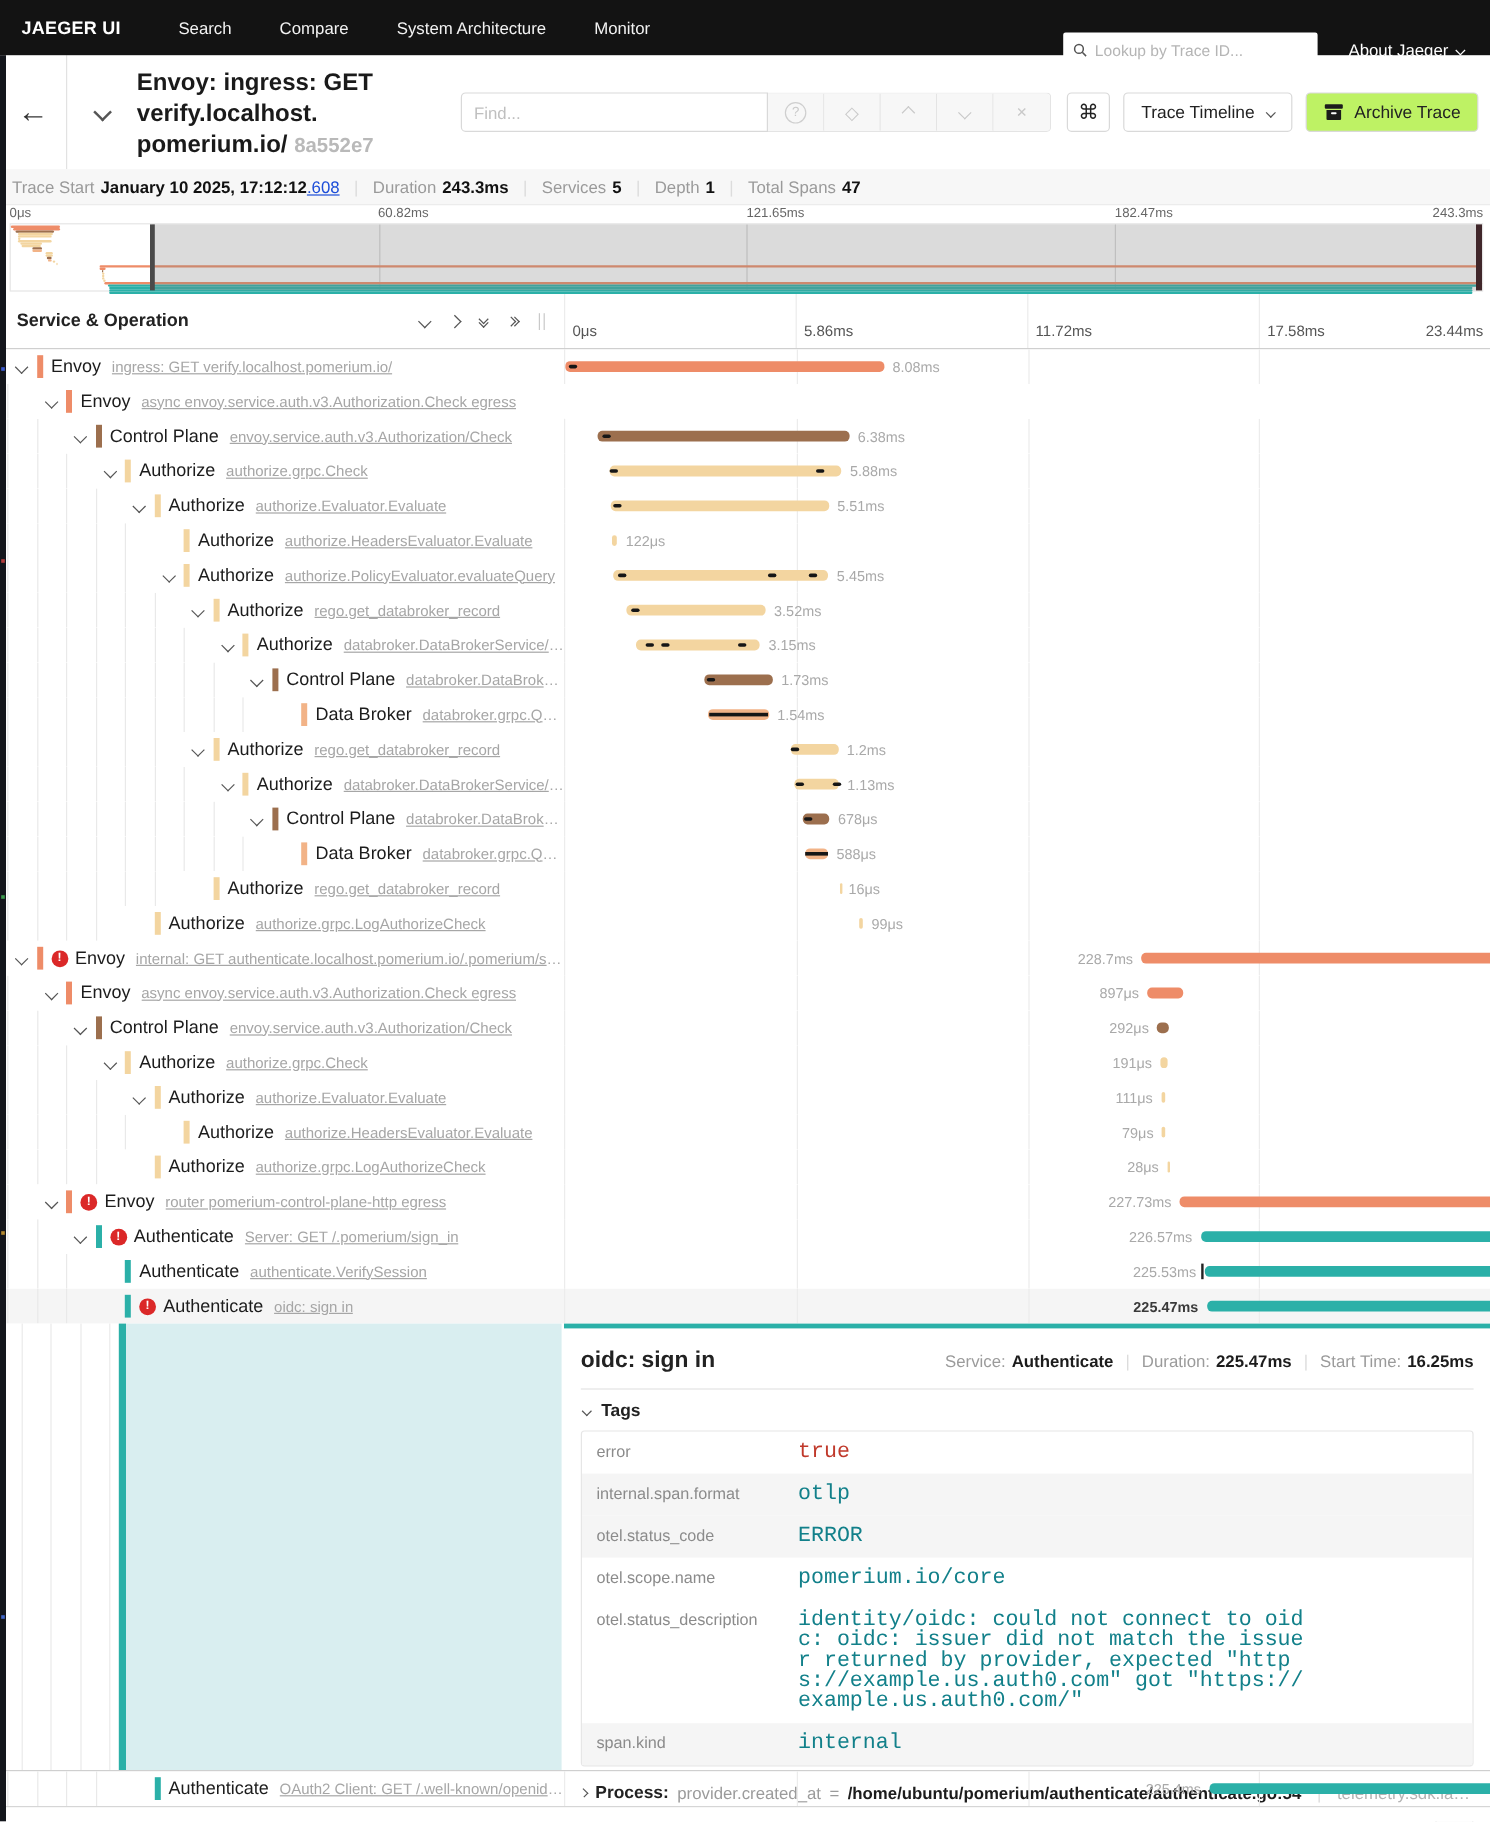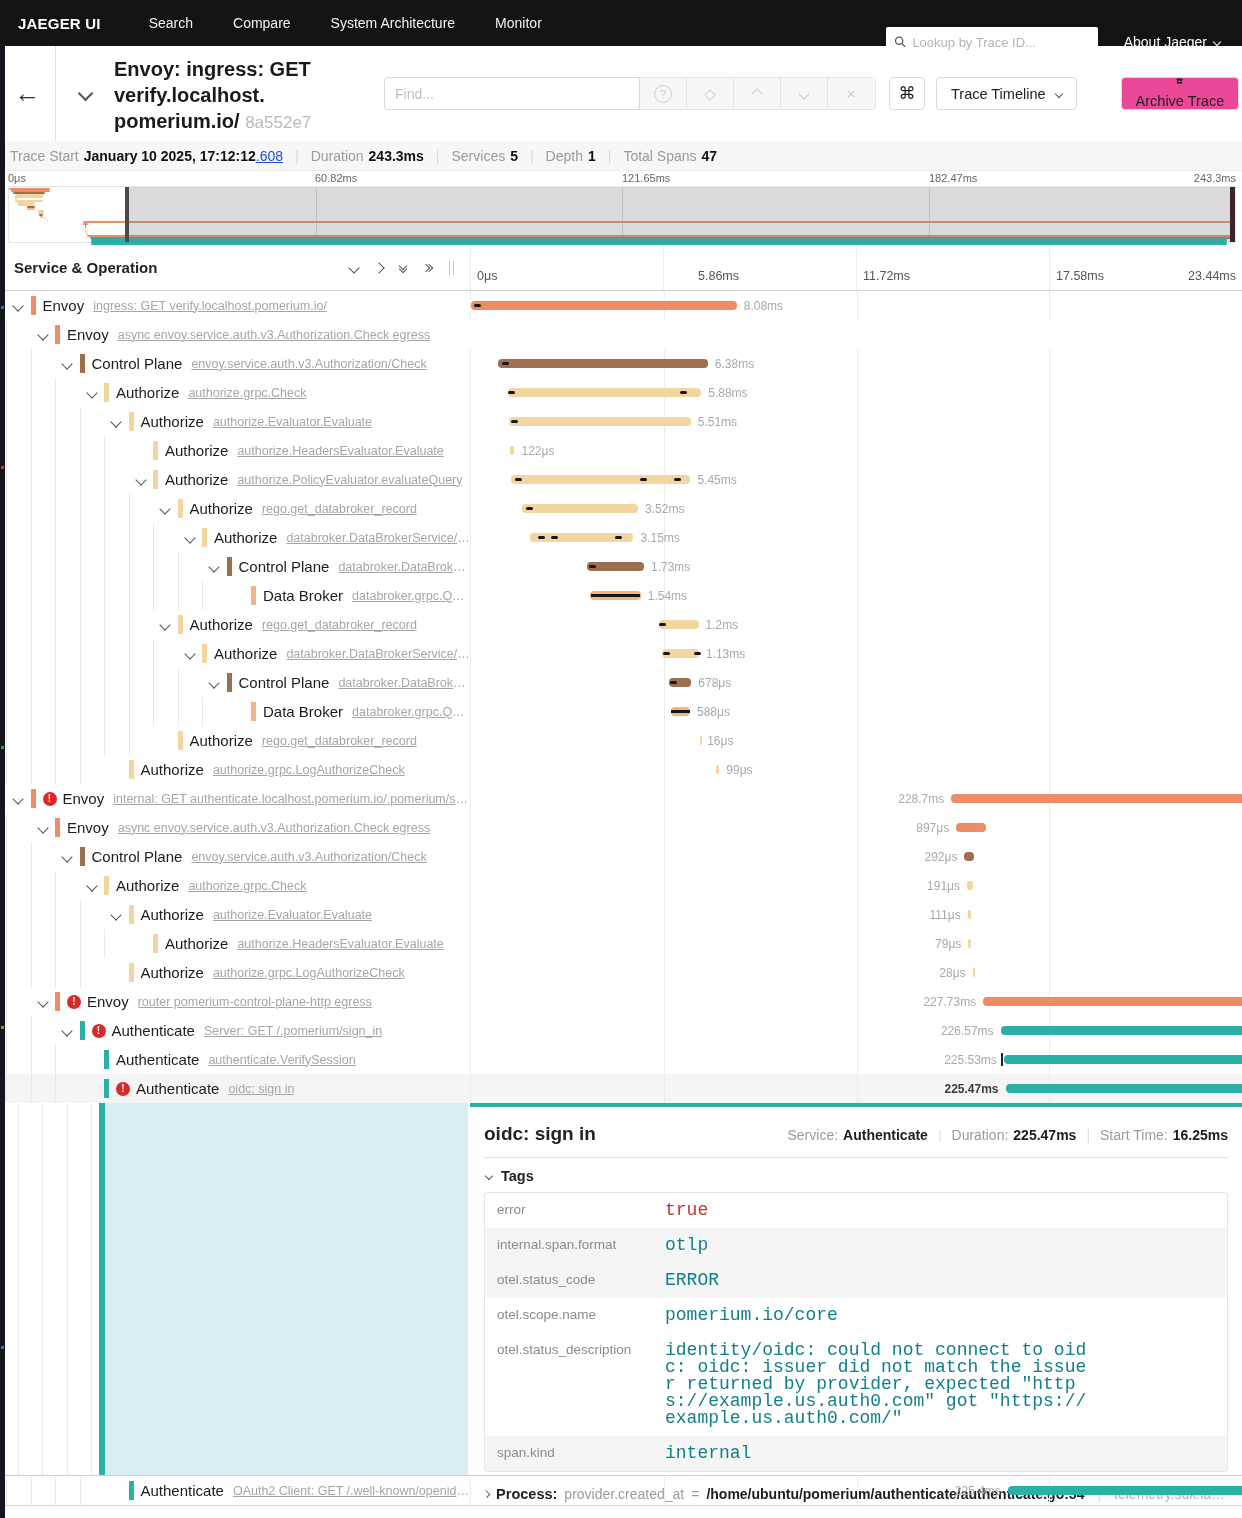--- a/index.html
+++ b/index.html
@@ -15,32 +15,32 @@
   .trace-lookup { width:212px; height:30px; background:#fff; border-radius:2px; display:flex; align-items:center; padding:0 8px; margin-right:26px; }
   .trace-lookup input { border:0; outline:0; font-size:13px; width:100%; color:#333; font-family:"Liberation Sans",sans-serif; }
   .trace-lookup input::placeholder { color:#b5b5b5; }
   .about { font-size:14px; margin-right:22px; display:flex; align-items:center; gap:7px; }
 
   
   .trace-header { position:absolute; left:0; top:46px; width:1242px; height:95px; background:#fff; display:flex; }
   .back-col { width:56px; border-right:1px solid #e2e2e2; display:flex; align-items:center; justify-content:center; font-size:26px; color:#333; }
   .collapser { width:58px; display:flex; align-items:center; justify-content:center; }
   .trace-title { width:268px; padding-top:10px; font-size:20px; font-weight:bold; color:#1a1a1a; line-height:26px; }
-  .trace-id { font-weight:normal; color:#b9b9b9; font-size:17px; }
+  .trace-id { font-weight:bold; color:#b9b9b9; font-size:17px; }
   .hdr-tools { display:flex; align-items:center; gap:0; padding-top:0; }
   .find-box { width:256px; height:33px; border:1px solid #d9d9d9; border-radius:4px 0 0 4px; display:flex; align-items:center; padding:0 10px; }
   .find-box input { border:0; outline:0; width:100%; font-size:14px; color:#333; font-family:"Liberation Sans",sans-serif;}
   .find-box input::placeholder { color:#bfbfbf; }
   .btn-group { display:flex; height:33px; border:1px solid #e4e4e4; border-left:0; border-radius:0 4px 4px 0; overflow:hidden; }
   .btn-cell { width:47px; background:#f7f7f7; border-right:1px solid #e4e4e4; display:flex; align-items:center; justify-content:center; color:#c9c9c9; font-size:15px; }
   .btn-cell:last-child { border-right:0; }
   .qmark { width:18px; height:18px; border:1.5px solid #cfcfcf; border-radius:50%; font-size:11px; display:flex; align-items:center; justify-content:center; }
   .kbd-btn { width:36px; height:33px; border:1px solid #d9d9d9; border-radius:4px; margin-left:13px; display:flex; align-items:center; justify-content:center; font-size:17px; color:#222; background:#fff; }
   .dropdown-btn { height:33px; border:1px solid #d9d9d9; border-radius:4px; margin-left:11px; padding:0 14px; display:flex; align-items:center; gap:10px; font-size:14.5px; color:#222; background:#fff; }
-  .archive-btn { height:33px; border:1px solid #d9d9d9; border-radius:4px; margin-left:44px; padding:0 14px; display:flex; align-items:center; gap:9px; font-size:14.5px; color:#222; background:#ec4899;flex-direction:column; }
+  .archive-btn { height:33px; border:1px solid #d9d9d9; border-radius:4px; margin-left:11px; padding:0 14px; display:flex; align-items:center; gap:9px; font-size:14.5px; color:#222; background:#bef264; }
 
   .chev { display:inline-block; width:8px; height:8px; border-right:1.6px solid #555; border-bottom:1.6px solid #555; transform:rotate(45deg); }
   .chev.up { transform:rotate(-135deg); }
   .chev.right { transform:rotate(-45deg); }
   .chev.big { width:11px; height:11px; border-width:2px; }
   .chev.lite { border-color:#c9c9c9; }
 
   
   .summary { position:absolute; left:0; top:141px; width:1242px; height:30px; background:#f7f7f7; border-bottom:1px solid #ececec; display:flex; align-items:center; font-size:14px; color:#9a9a9a; padding-left:10px; }
   .summary b { color:#111; font-weight:bold; margin-left:5px; }
@@ -280,21 +280,21 @@
           </span>
         <span class="grip"></span>
       </span>
     </div>
     <div class="tl-ruler" id="tl-ruler">
         <div class="vline" style="left: 0%;"></div>
         <div class="vline" style="left: 25%;"></div>
         <div class="vline" style="left: 50%;"></div>
         <div class="vline" style="left: 75%;"></div>
         <span class="tick-label" style="left: calc(0% + 7px);">0μs</span>
-        <span class="tick-label" style="left: calc(25% + 7px); margin-left: 28px;">5.86ms</span>
+        <span class="tick-label" style="left: calc(25% + 7px);">5.86ms</span>
         <span class="tick-label" style="left: calc(50% + 7px);">11.72ms</span>
         <span class="tick-label" style="left: calc(75% + 7px);">17.58ms</span>
         <span class="tick-label" style="right: 6px;">23.44ms</span>
       </div>
   </div>
 
   <div class="rows" id="rows-top" style="top:291px;">
       <div class="row">
         <div class="name-col">
           <div class="chev-slot">

